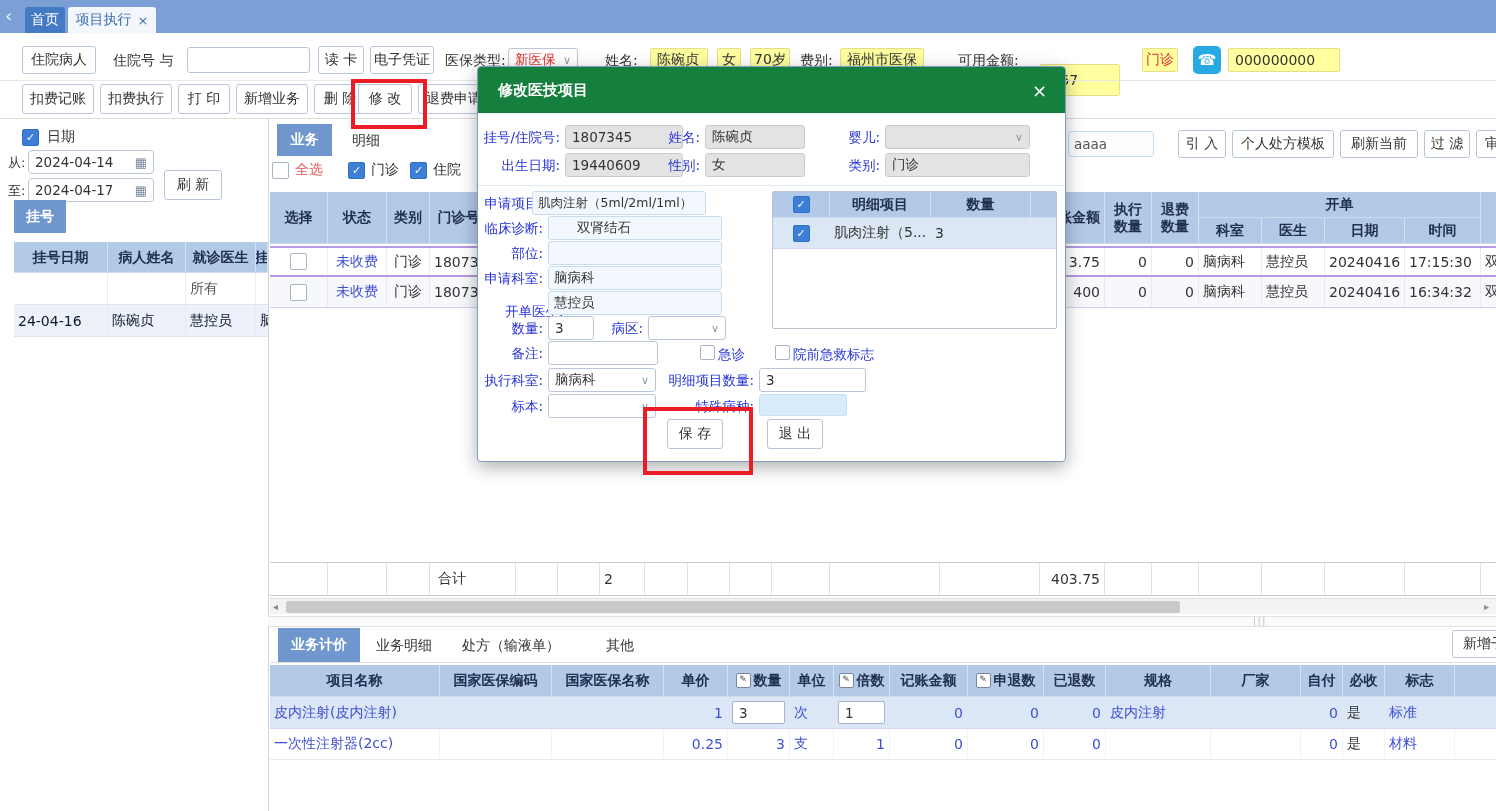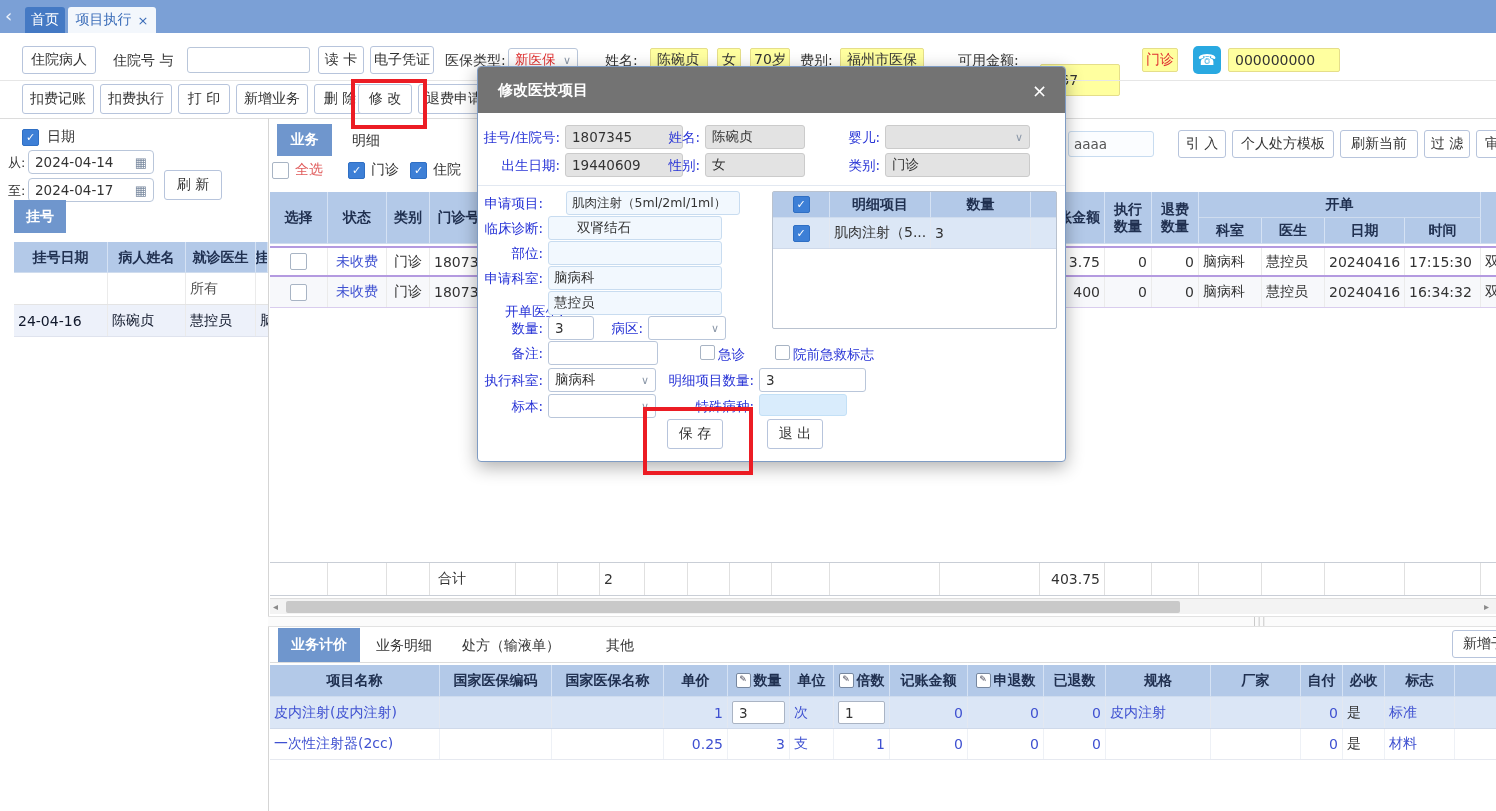--- a/index.html
+++ b/index.html
@@ -538,21 +538,21 @@
       </div>
     <div class="rc blue" style="left:1115px;width:70px;border-right:1px solid #eef1f6;">
         <span>材料</span>
       </div>
     <div class="rc" style="left:1185px;width:41px;border-right:none;"></div>
   </div>
 
   <div class="abs" style="left:477px;top:66px;width:589px;height:396px;background:#fff;border:1px solid #7f9cc4;border-radius:4px;
               box-shadow:0 5px 18px rgba(0,0,0,.32);z-index:40;">
 
-    <div class="abs flex" style="left:0;top:0;width:587px;height:46px;background:#737373;border-radius:3px 3px 0 0;">
+    <div class="abs flex" style="left:0;top:0;width:587px;height:46px;background:#15803d;border-radius:3px 3px 0 0;">
       <span style="color:#fff;font-size:15px;font-weight:bold;margin-left:20px;">修改医技项目</span>
       <span style="color:#fff;font-size:18px;margin-left:auto;margin-right:18px;">×</span>
     </div>
 
     <div class="mlabel" style="left:0;top:62px;width:82px;">挂号/住院号:</div>
     <div class="abs ro" style="left:87px;top:58px;width:118px;height:24px;">
         <span>1807345</span>
       </div>
     <div class="mlabel" style="left:150px;top:62px;width:72px;">姓名:</div>
     <div class="abs ro" style="left:227px;top:58px;width:100px;height:24px;">
@@ -572,21 +572,21 @@
         <span>女</span>
       </div>
     <div class="mlabel" style="left:352px;top:90px;width:50px;">类别:</div>
     <div class="abs ro" style="left:407px;top:86px;width:145px;height:24px;">
         <span>门诊</span>
       </div>
 
     <div class="abs" style="left:0;top:118px;width:587px;height:1px;background:#e2e8f1;"></div>
 
     <div class="mlabel" style="left:0;top:128px;width:65px;">申请项目:</div>
-    <div class="abs ed" style="left:88px;top:124px;width:174px;height:24px;font-size:12.5px;">
+    <div class="abs ed" style="left:54px;top:124px;width:174px;height:24px;font-size:12.5px;">
         <span>肌肉注射（5ml/2ml/1ml）</span>
       </div>
 
     <div class="mlabel" style="left:0;top:153px;width:65px;">临床诊断:</div>
     <div class="abs ed" style="left:70px;top:149px;width:174px;height:24px;padding-left:28px;">
         <span>双肾结石</span>
       </div>
 
     <div class="mlabel" style="left:0;top:178px;width:65px;">部位:</div>
     <div class="abs ed" style="left:70px;top:174px;width:174px;height:24px;">

